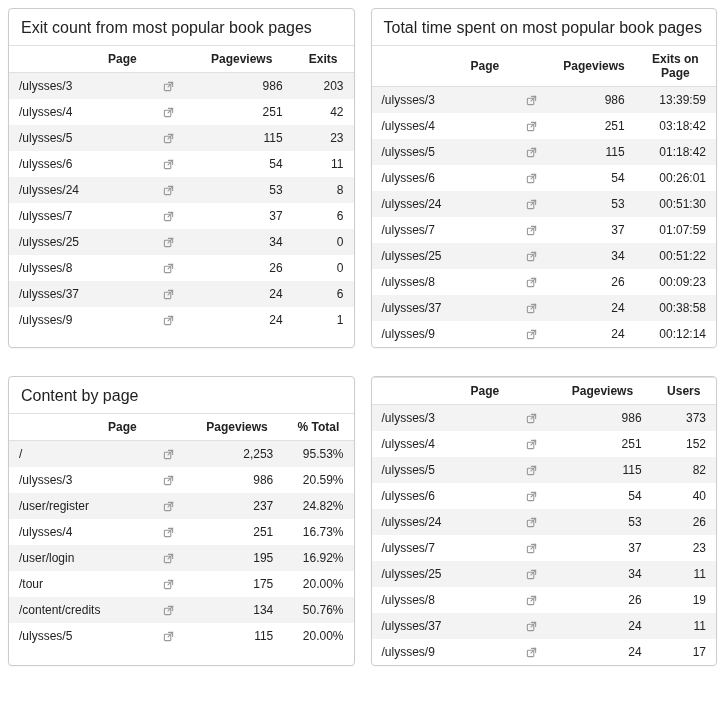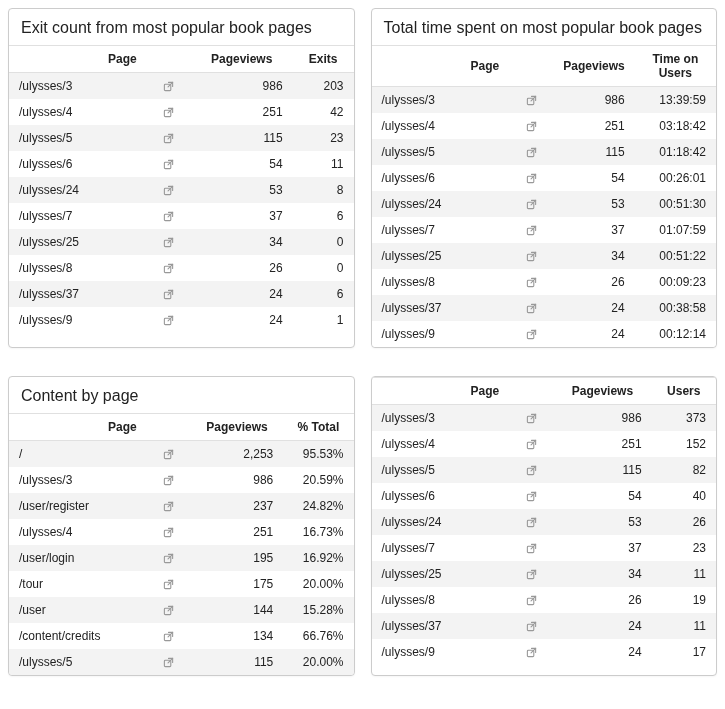--- a/index.html
+++ b/index.html
@@ -189,21 +189,21 @@
   </div>
 
   <div class="panel">
     <div class="panel-title">Total time spent on most popular book pages</div>
     <table class="tbl">
       <thead>
           <tr>
         <th class="col-page">Page</th>
         <th class="col-icon"></th>
         <th class="num">Pageviews</th>
-        <th class="num">Time on Users</th>
+        <th class="num">Exits on Page</th>
       </tr>
         </thead>
       <tbody>
           <tr>
             <td class="col-page">/ulysses/3</td>
             <td class="col-icon"><span class="icon-ext"><svg viewBox="0 0 12 12" width="11" height="11">
                   <rect x="1.5" y="3.5" width="7" height="7" rx="1" ry="1" fill="none" stroke="#999" stroke-width="1.2"></rect>
                   <path d="M6 1.5 h4.5 v4.5" fill="none" stroke="#999" stroke-width="1.2" stroke-linecap="round"></path>
                   <path d="M10.5 1.5 L5.5 6.5" fill="none" stroke="#999" stroke-width="1.2" stroke-linecap="round"></path>
                 </svg></span></td>
@@ -370,38 +370,28 @@
             <td class="col-page">/tour</td>
             <td class="col-icon"><span class="icon-ext"><svg viewBox="0 0 12 12" width="11" height="11">
                   <rect x="1.5" y="3.5" width="7" height="7" rx="1" ry="1" fill="none" stroke="#999" stroke-width="1.2"></rect>
                   <path d="M6 1.5 h4.5 v4.5" fill="none" stroke="#999" stroke-width="1.2" stroke-linecap="round"></path>
                   <path d="M10.5 1.5 L5.5 6.5" fill="none" stroke="#999" stroke-width="1.2" stroke-linecap="round"></path>
                 </svg></span></td>
             <td class="num">175</td>
             <td class="num">20.00%</td>
           </tr>
           <tr>
-            <td class="col-page">/user</td>
-            <td class="col-icon"><span class="icon-ext"><svg viewBox="0 0 12 12" width="11" height="11">
-                  <rect x="1.5" y="3.5" width="7" height="7" rx="1" ry="1" fill="none" stroke="#999" stroke-width="1.2"></rect>
-                  <path d="M6 1.5 h4.5 v4.5" fill="none" stroke="#999" stroke-width="1.2" stroke-linecap="round"></path>
-                  <path d="M10.5 1.5 L5.5 6.5" fill="none" stroke="#999" stroke-width="1.2" stroke-linecap="round"></path>
-                </svg></span></td>
-            <td class="num">144</td>
-            <td class="num">15.28%</td>
-          </tr>
-          <tr>
             <td class="col-page">/content/credits</td>
             <td class="col-icon"><span class="icon-ext"><svg viewBox="0 0 12 12" width="11" height="11">
                   <rect x="1.5" y="3.5" width="7" height="7" rx="1" ry="1" fill="none" stroke="#999" stroke-width="1.2"></rect>
                   <path d="M6 1.5 h4.5 v4.5" fill="none" stroke="#999" stroke-width="1.2" stroke-linecap="round"></path>
                   <path d="M10.5 1.5 L5.5 6.5" fill="none" stroke="#999" stroke-width="1.2" stroke-linecap="round"></path>
                 </svg></span></td>
             <td class="num">134</td>
-            <td class="num">66.76%</td>
+            <td class="num">50.76%</td>
           </tr>
           <tr>
             <td class="col-page">/ulysses/5</td>
             <td class="col-icon"><span class="icon-ext"><svg viewBox="0 0 12 12" width="11" height="11">
                   <rect x="1.5" y="3.5" width="7" height="7" rx="1" ry="1" fill="none" stroke="#999" stroke-width="1.2"></rect>
                   <path d="M6 1.5 h4.5 v4.5" fill="none" stroke="#999" stroke-width="1.2" stroke-linecap="round"></path>
                   <path d="M10.5 1.5 L5.5 6.5" fill="none" stroke="#999" stroke-width="1.2" stroke-linecap="round"></path>
                 </svg></span></td>
             <td class="num">115</td>
             <td class="num">20.00%</td>

